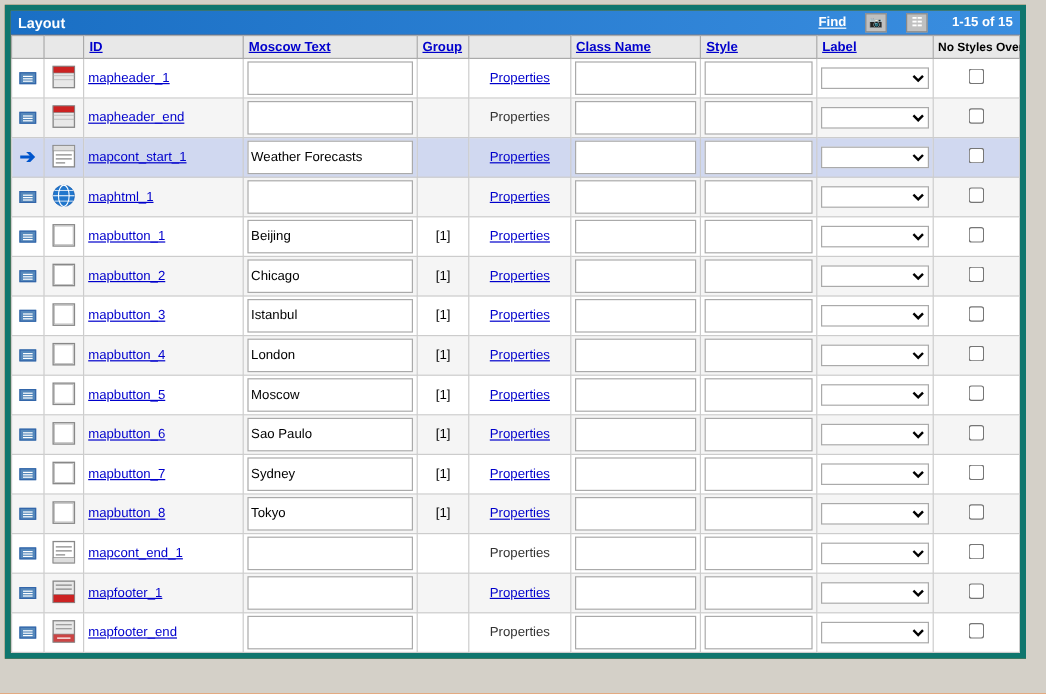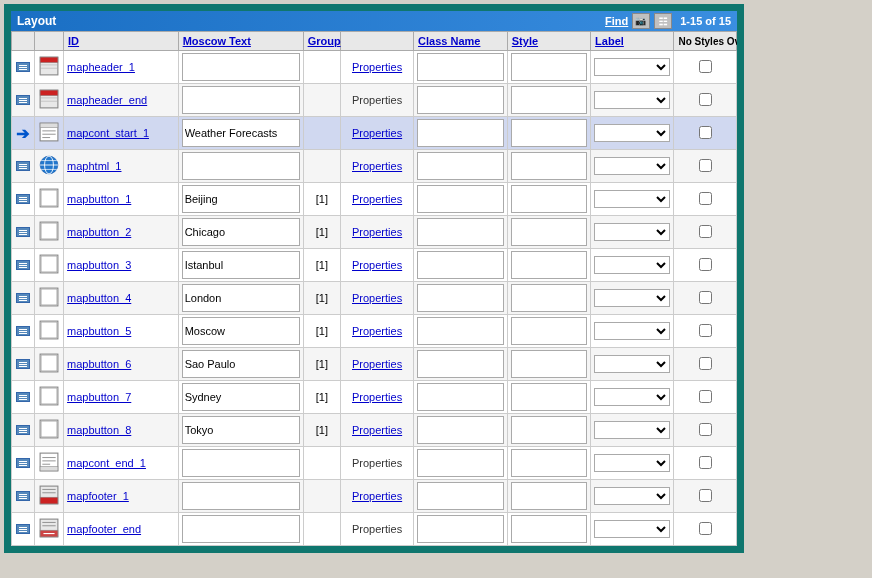--- a/index.html
+++ b/index.html
@@ -3,44 +3,44 @@
   <meta charset="utf-8">
   <style>
     * { box-sizing: border-box; margin: 0; padding: 0; }
     body {
       font-family: Arial, sans-serif;
       font-size: 12px;
       background: #d4d0c8;
       padding: 4px;
     }
     .outer-container {
-      border: 7px solid #0f766e;
+      border: 5px solid #0f766e;
       background: #f97316;
-      width: 740px;
+      width: 851px;
     }
     .title-bar {
       background: linear-gradient(to right, #1a6fc4, #3a8ee0);
       color: white;
       font-weight: bold;
       font-size: 12px;
       padding: 2px 6px;
       display: flex;
       align-items: center;
       justify-content: space-between;
       height: 20px;
     }
     .title-bar-left {
       display: flex;
       align-items: center;
       gap: 4px;
     }
     .title-bar-right {
       display: flex;
       align-items: center;
-      gap: 4px;
+      gap: 16px;
       font-size: 11px;
     }
     .title-bar-right span {
       color: white;
     }
     .icon-btn {
       background: #c0c0c0;
       border: 1px solid #888;
       width: 18px;
       height: 16px;

